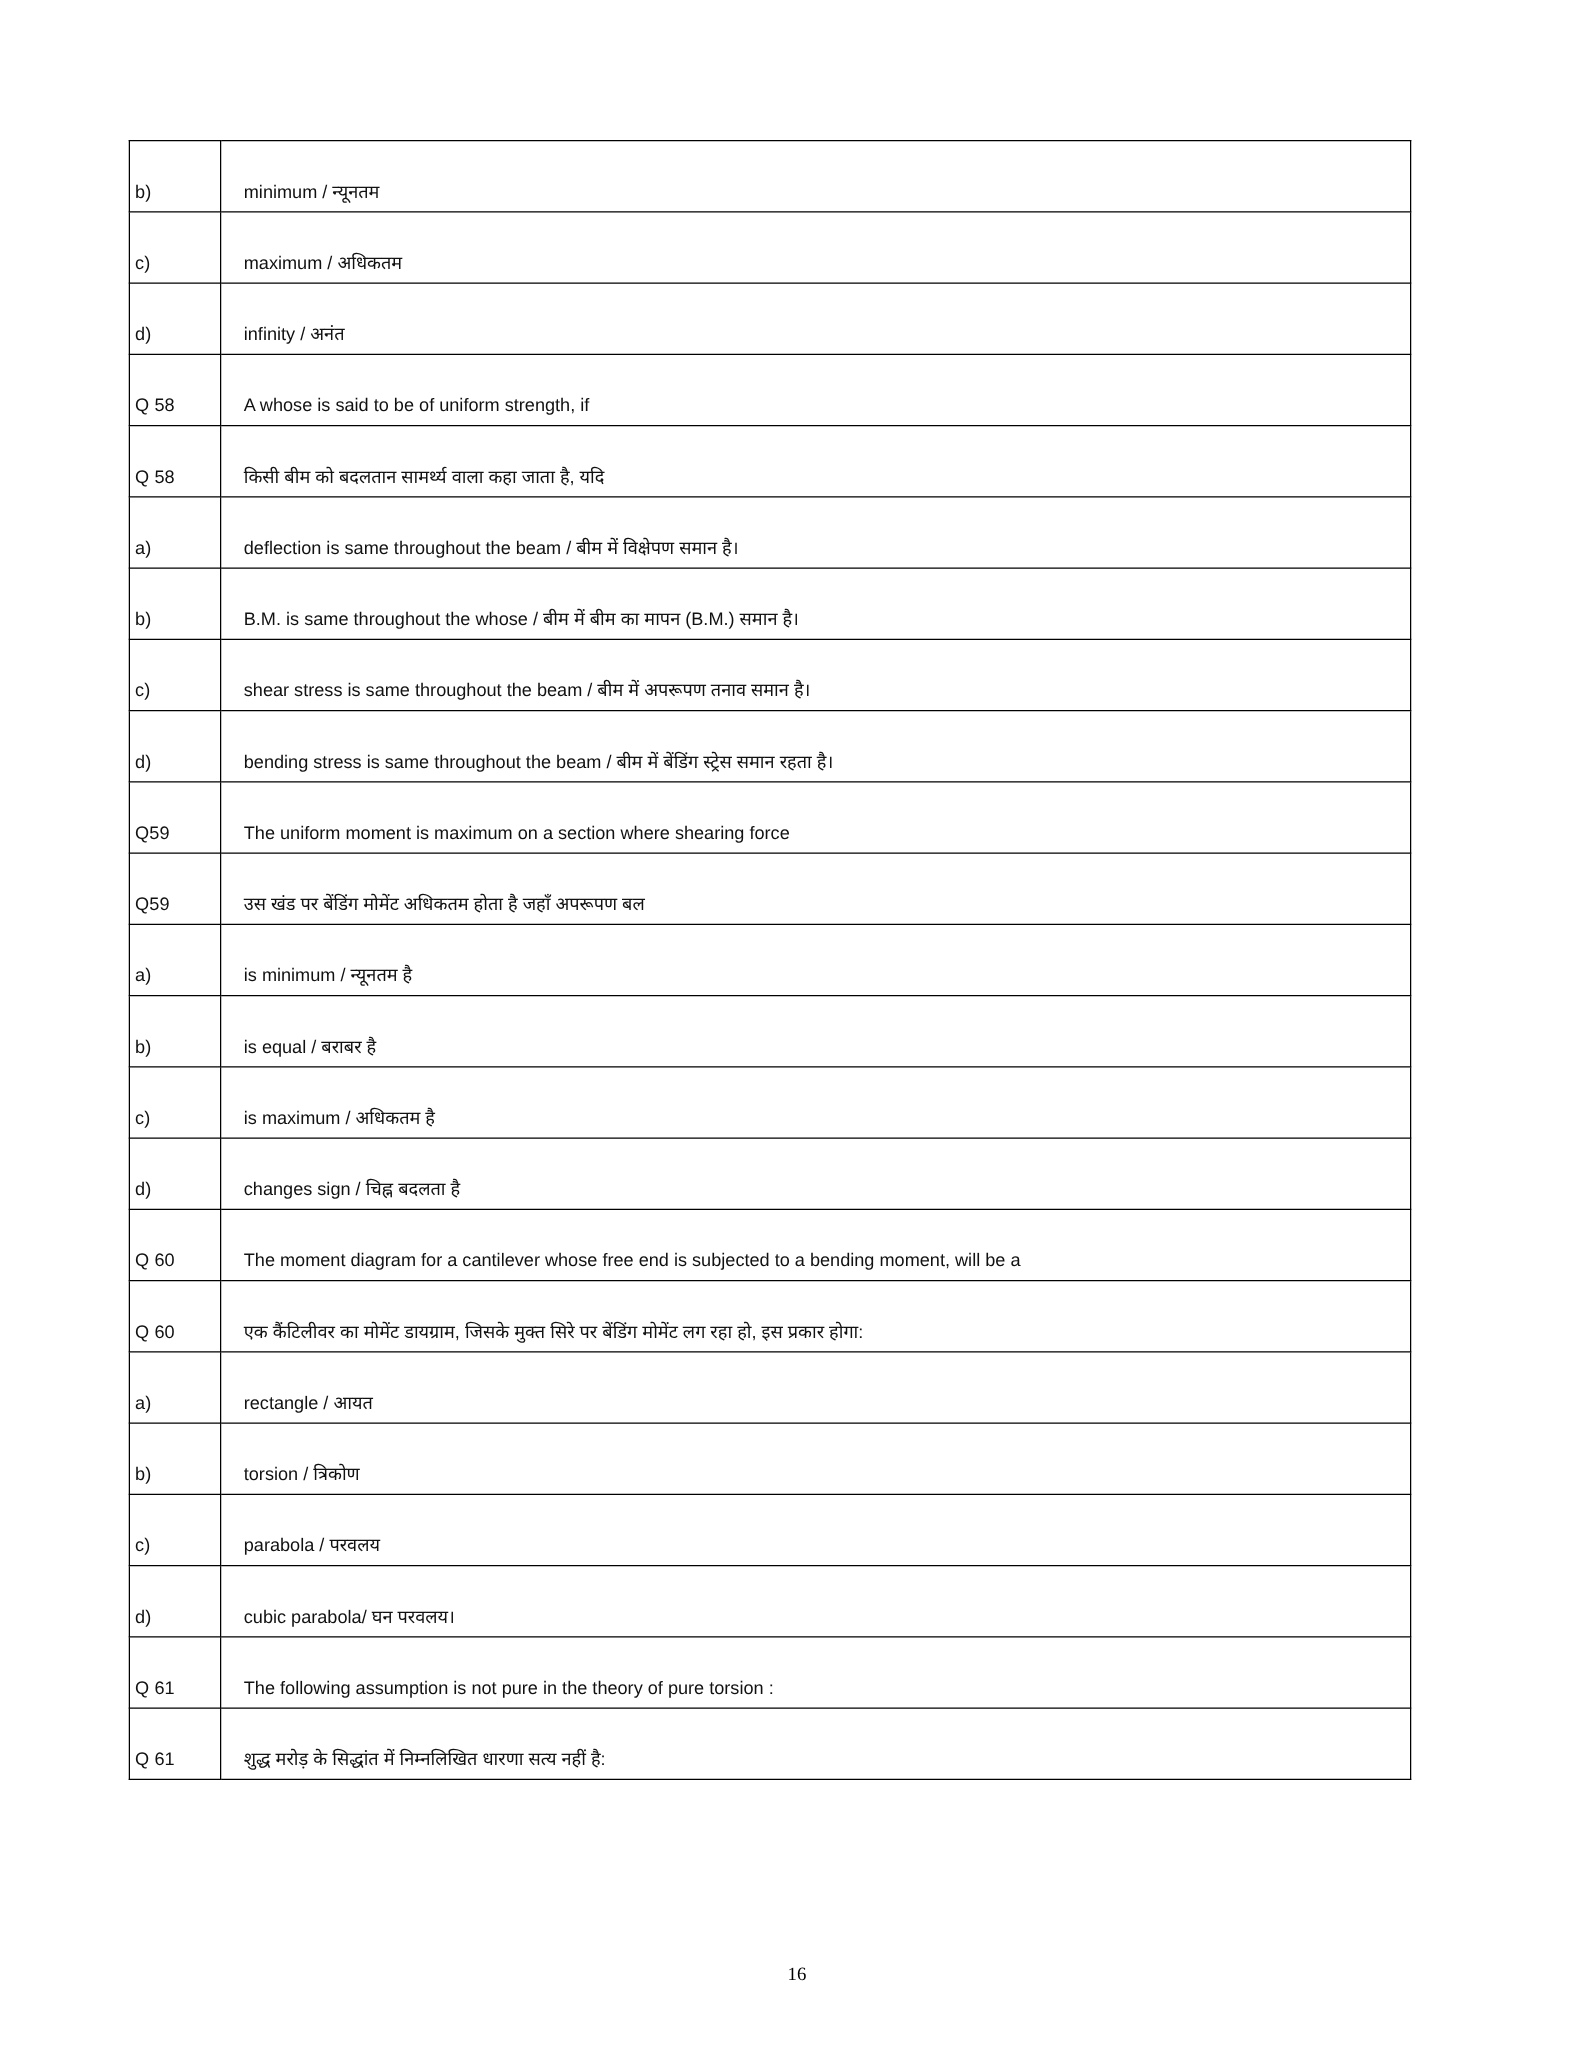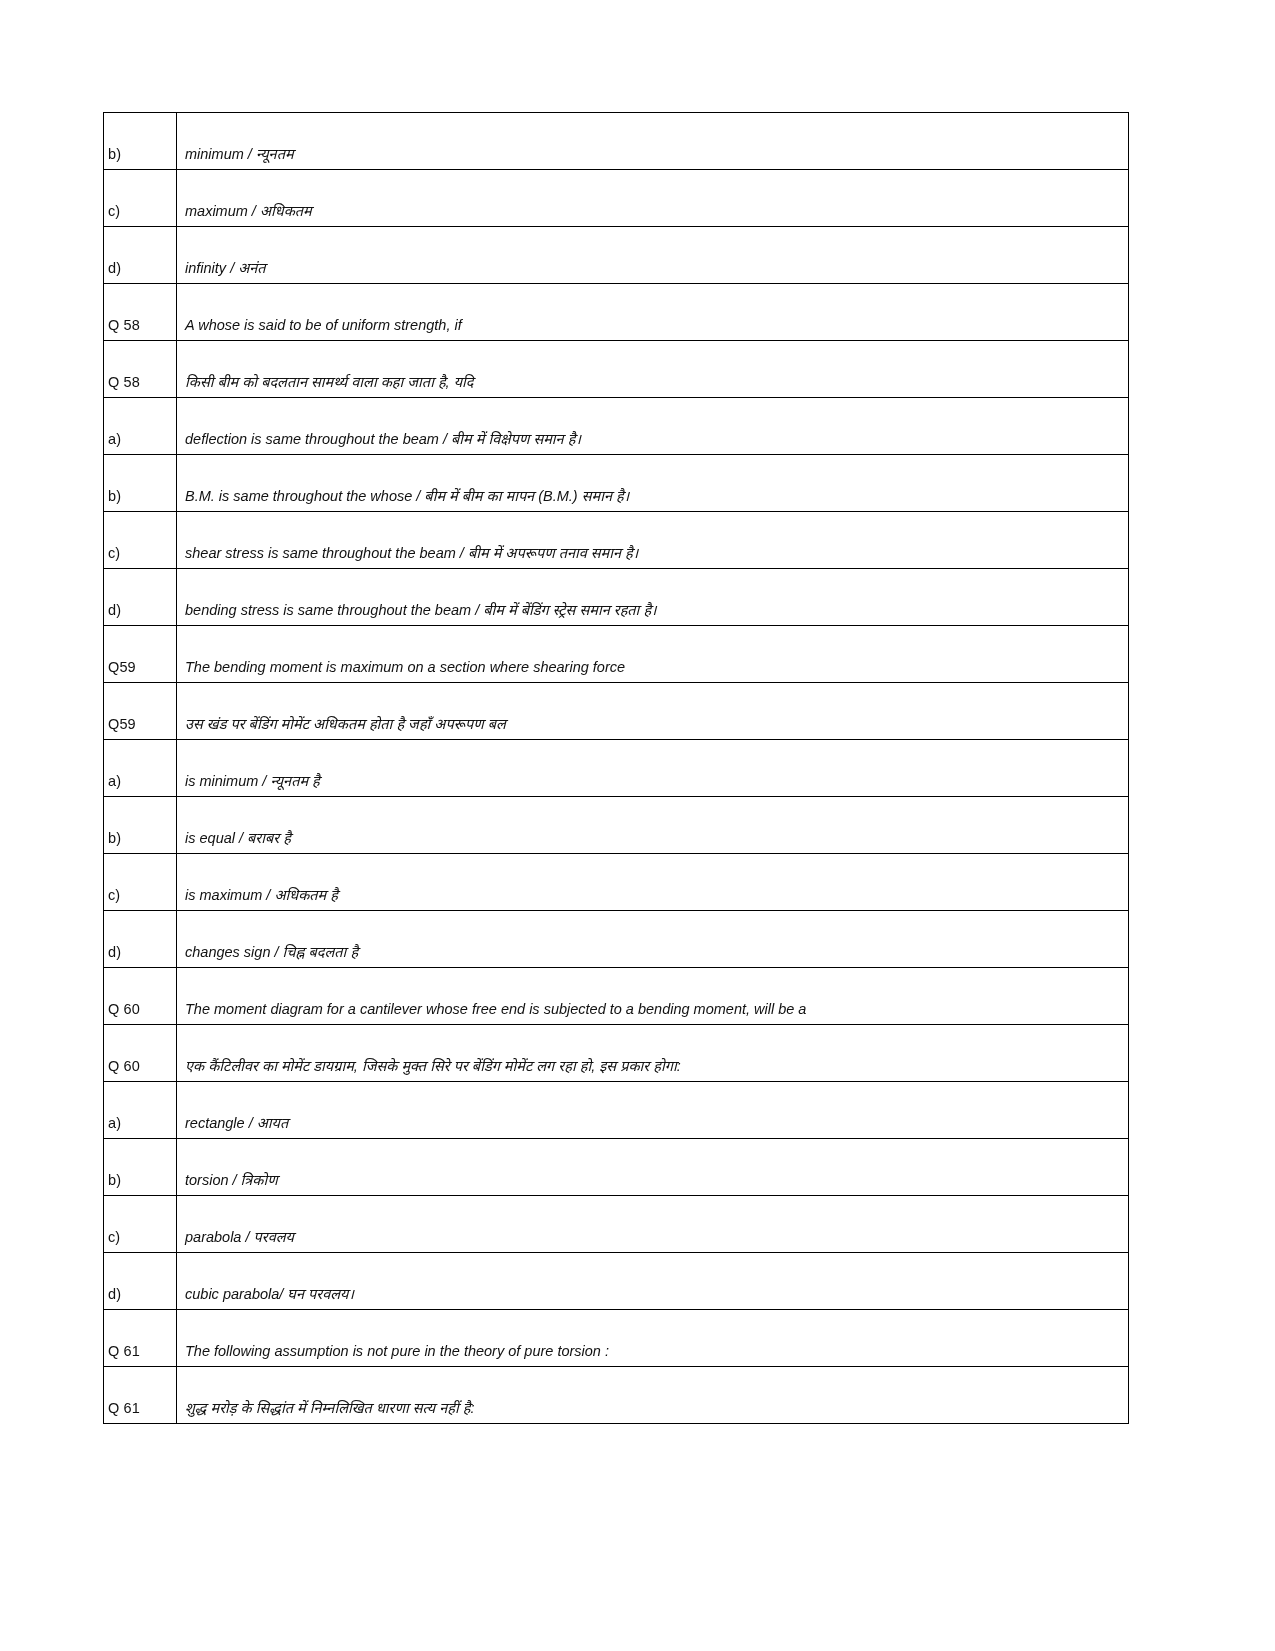--- a/index.html
+++ b/index.html
@@ -50,22 +50,21 @@
     white-space: nowrap;
     overflow: visible;
   }
 
   .qtable td.label {
     padding-left: 4px;
     letter-spacing: 0.1px;
   }
 
   .qtable td.text {
-    padding-left: 8px;
-    font-style: italic;
+    padding-left: 18px;
   }
 
   
   .hi { font-size: 15.5px; }
 
   .page-number {
     position: absolute;
     left: 0;
     top: 1572px;
     width: 1275px;
@@ -117,21 +116,21 @@
       <tr>
         <td class="label">c)</td>
         <td class="text">shear stress is same throughout the beam / बीम में अपरूपण तनाव समान है।</td>
       </tr>
       <tr>
         <td class="label">d)</td>
         <td class="text">bending stress is same throughout the beam / बीम में बेंडिंग स्ट्रेस समान रहता है।</td>
       </tr>
       <tr>
         <td class="label">Q59</td>
-        <td class="text">The bending moment is maximum on a section where shearing force</td>
+        <td class="text">The uniform moment is maximum on a section where shearing force</td>
       </tr>
       <tr>
         <td class="label">Q59</td>
         <td class="text hi">उस खंड पर बेंडिंग मोमेंट अधिकतम होता है जहाँ अपरूपण बल</td>
       </tr>
       <tr>
         <td class="label">a)</td>
         <td class="text">is minimum / न्यूनतम है</td>
       </tr>
       <tr>
@@ -174,14 +173,15 @@
         <td class="label">Q 61</td>
         <td class="text">The following assumption is not pure in the theory of pure torsion :</td>
       </tr>
       <tr>
         <td class="label">Q 61</td>
         <td class="text hi">शुद्ध मरोड़ के सिद्धांत में निम्नलिखित धारणा सत्य नहीं है:</td>
       </tr>
     </tbody>
   </table>
 
+  <div class="page-number">16</div>
 
 </div>
 
 </body></html>

